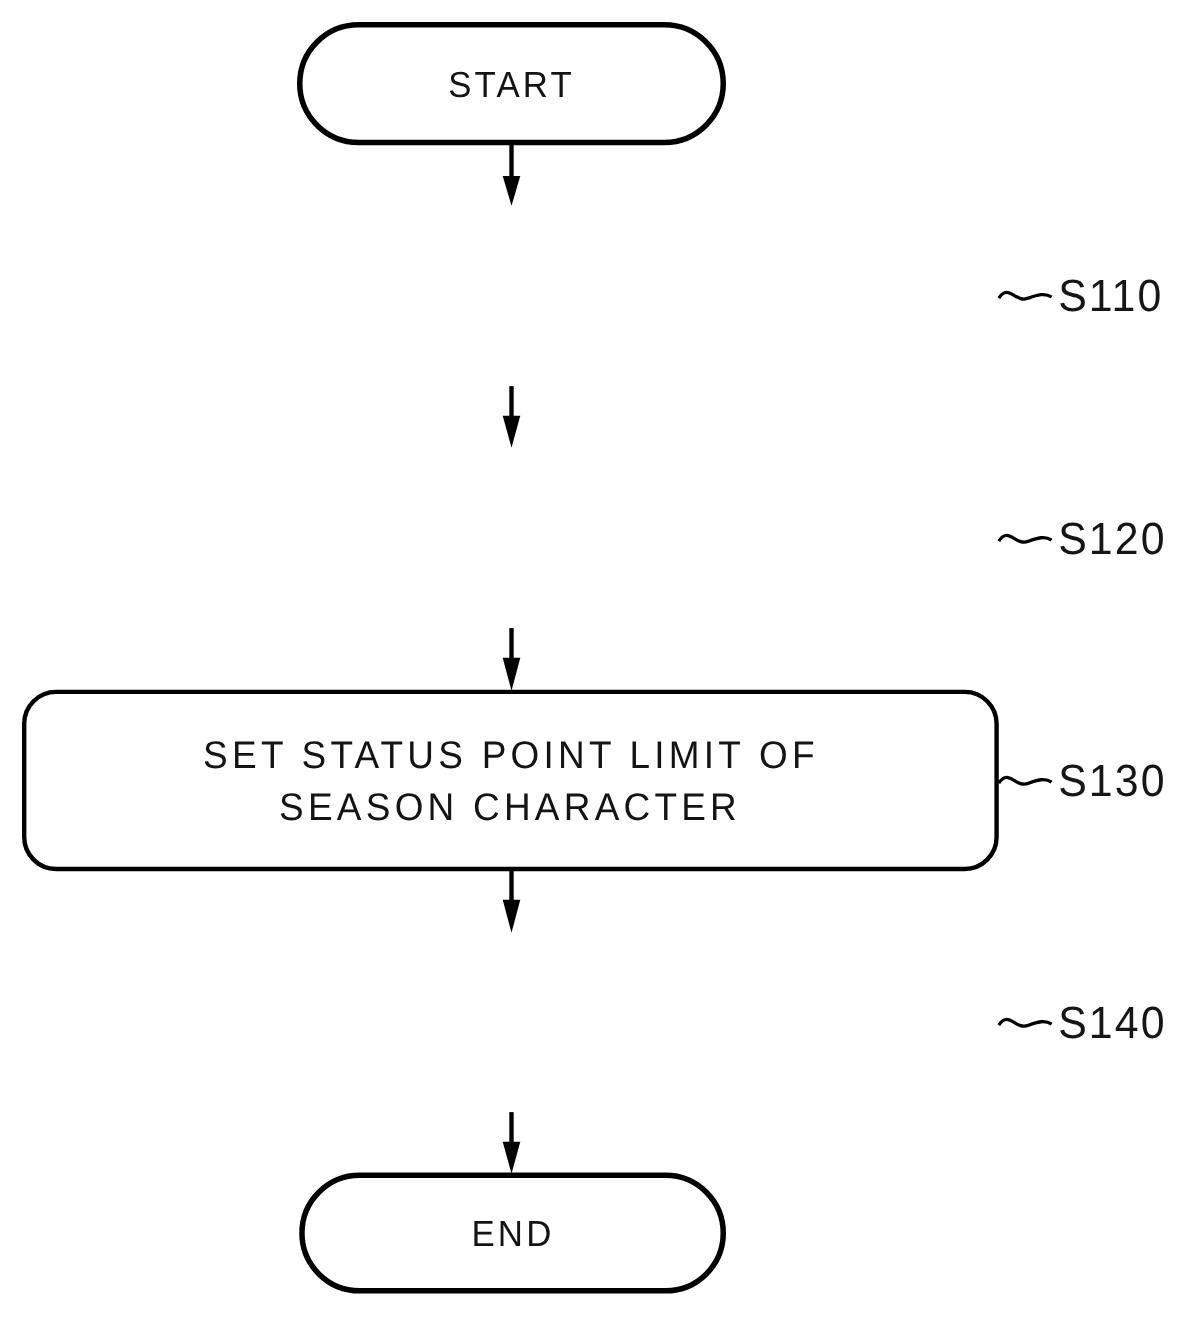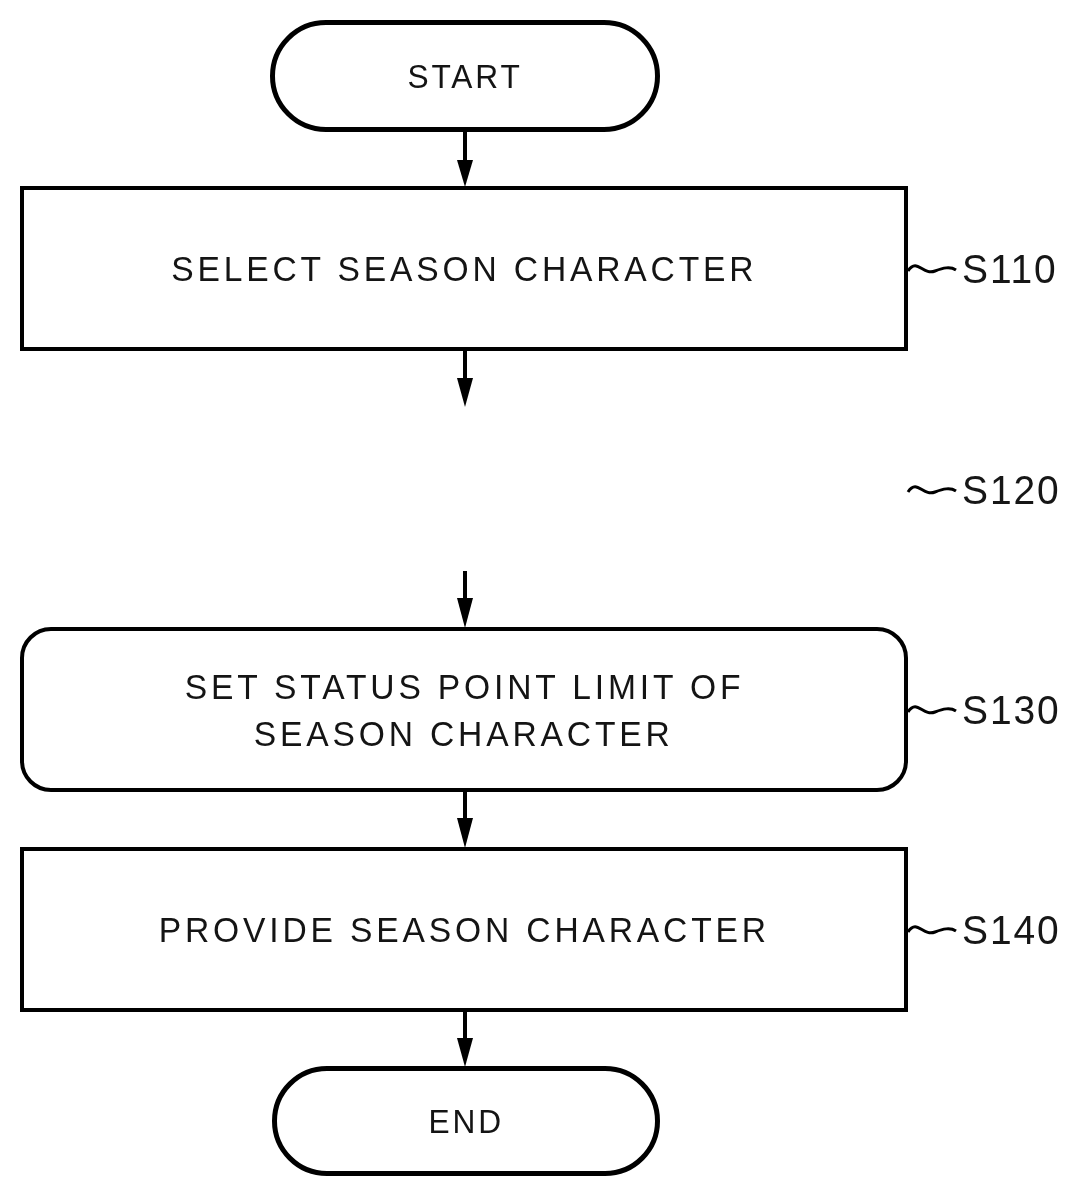--- a/index.html
+++ b/index.html
@@ -64,36 +64,30 @@
 </style>
 </head>
 <body>
 
 <div class="canvas">
 
   <div class="node stadium" style="left:270px; top:20px; width:390px; height:112px;">
     <span class="node-text">START</span>
   </div>
 
-  <div class="node process" style="left:20px; top:186px; width:888px; height:165px;">
-    <span class="node-text">SELECT SEASON CHARACTER</span>
-  </div>
   <div class="step-label" style="left:962px; top:269px;">S110</div>
 
   <div class="step-label" style="left:962px; top:490px;">S120</div>
 
   <div class="node process" style="left:20px; top:627px; width:888px; height:165px;border-radius:31px;">
     <span class="node-text">SET STATUS POINT LIMIT OF</span>
     <span class="node-text">SEASON CHARACTER</span>
   </div>
   <div class="step-label" style="left:962px; top:710px;">S130</div>
 
-  <div class="node process" style="left:20px; top:847px; width:888px; height:165px;">
-    <span class="node-text">PROVIDE SEASON CHARACTER</span>
-  </div>
   <div class="step-label" style="left:962px; top:930px;">S140</div>
 
   <div class="node stadium" style="left:272px; top:1066px; width:388px; height:110px;">
     <span class="node-text">END</span>
   </div>
 
   <svg class="overlay" width="1077" height="1200" viewBox="0 0 1077 1200">
 
     <g>
       <line x1="465" y1="131" x2="465" y2="163" stroke="#000" stroke-width="4"></line>

